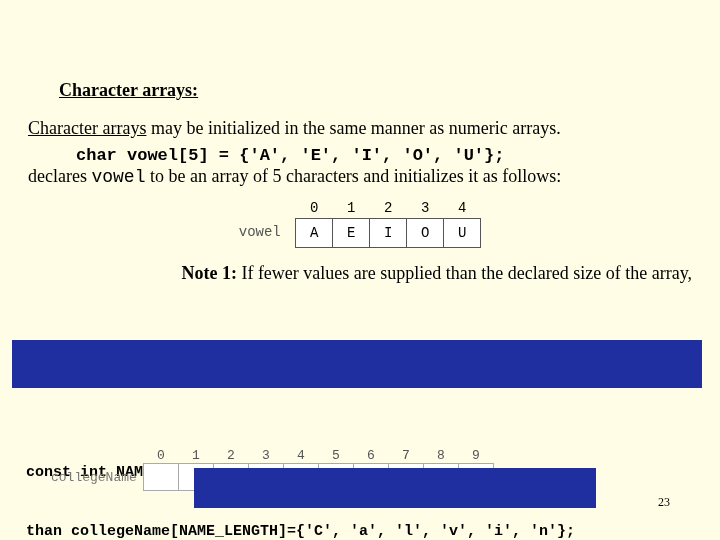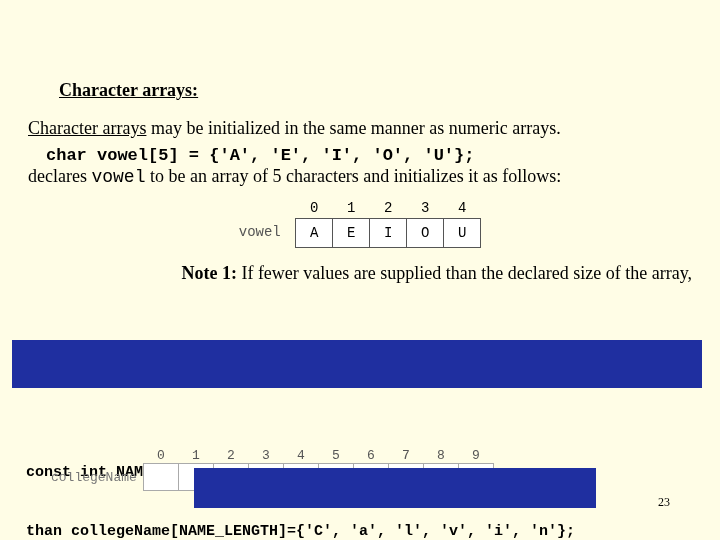--- a/index.html
+++ b/index.html
@@ -25,21 +25,21 @@
   }
   .para {
     margin: 0 0 4px 0;
     line-height: 1.3;
   }
   .codeblock {
     font-family: "Courier New", Courier, monospace;
     font-weight: bold;
     font-size: 17px;
     white-space: pre;
-    margin: 6px 0 0 18px;
+    margin: 6px 0 0 48px;
   }
   .mono-inline {
     font-family: "Courier New", Courier, monospace;
     font-size: 18px;
   }
   .uline {
     text-decoration: underline;
     text-align: right;
   }
   .bold { font-weight: bold; }

